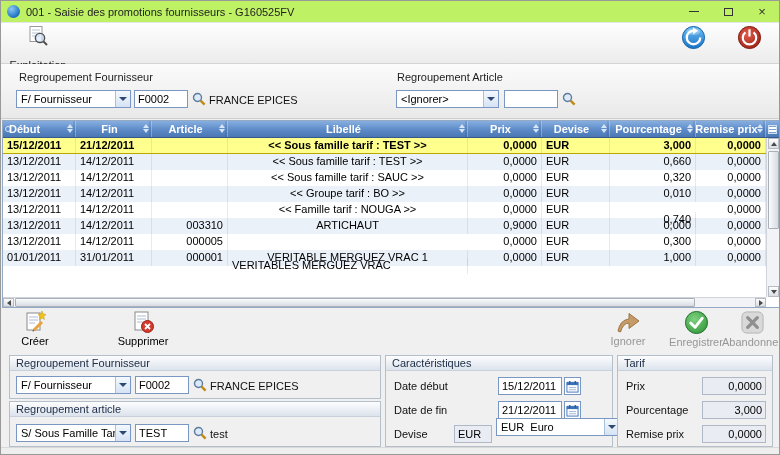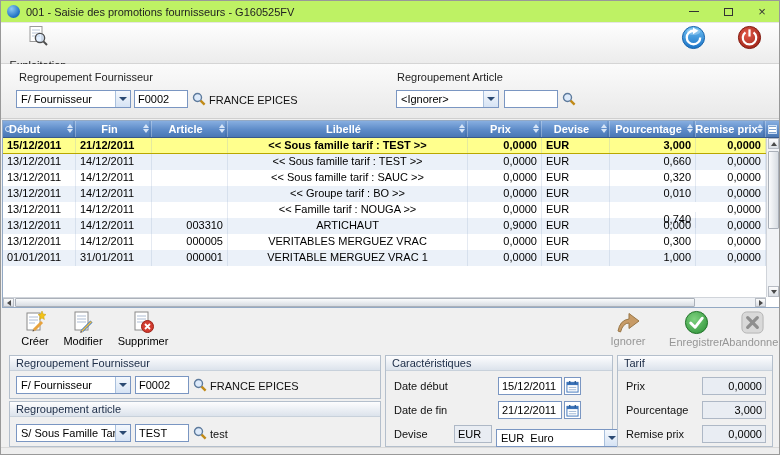--- a/index.html
+++ b/index.html
@@ -311,21 +311,21 @@
           <div class="grid-cell" style="width: 240px; text-align: center;">ARTICHAUT</div>
           <div class="grid-cell" style="width: 74px; text-align: right;">0,9000</div>
           <div class="grid-cell" style="width: 68px; text-align: left;">EUR</div>
           <div class="grid-cell" style="width: 86px; text-align: right;">0,000</div>
           <div class="grid-cell" style="width: 70px; text-align: right;">0,0000</div>
         </div>
         <div class="grid-row">
           <div class="grid-cell" style="width: 73px; text-align: left;">13/12/2011</div>
           <div class="grid-cell" style="width: 76px; text-align: left;">14/12/2011</div>
           <div class="grid-cell" style="width: 76px; text-align: right;">000005</div>
-          <div class="grid-cell" style="width: 240px; text-align: center;">VERITABLES MERGUEZ VRAC</div>
+          <div class="grid-cell" style="width: 240px; text-align: left; margin-top: 24px;">VERITABLES MERGUEZ VRAC</div>
           <div class="grid-cell" style="width: 74px; text-align: right;">0,0000</div>
           <div class="grid-cell" style="width: 68px; text-align: left;">EUR</div>
           <div class="grid-cell" style="width: 86px; text-align: right;">0,300</div>
           <div class="grid-cell" style="width: 70px; text-align: right;">0,0000</div>
         </div>
         <div class="grid-row alt">
           <div class="grid-cell" style="width: 73px; text-align: left;">01/01/2011</div>
           <div class="grid-cell" style="width: 76px; text-align: left;">31/01/2011</div>
           <div class="grid-cell" style="width: 76px; text-align: right;">000001</div>
           <div class="grid-cell" style="width: 240px; text-align: center;">VERITABLE MERGUEZ VRAC 1</div>
@@ -360,32 +360,20 @@
       <svg width="24" height="24" viewBox="0 0 24 24">
         <rect x="4" y="3" width="13" height="17" fill="#fff" stroke="#8a8a8a"></rect>
         <line x1="6" y1="7" x2="15" y2="7" stroke="#aebdd4"></line>
           <line x1="6" y1="10" x2="15" y2="10" stroke="#aebdd4"></line>
         <line x1="6" y1="13" x2="12" y2="13" stroke="#aebdd4"></line>
         <polygon points="19,1 20.2,4 23,4.5 20.8,6.5 21.4,9.5 19,8 16.6,9.5 17.2,6.5 15,4.5 17.8,4" fill="#f2c218" stroke="#c79a10" stroke-width=".5"></polygon>
         <line x1="11" y1="20" x2="19" y2="12" stroke="#e8a33d" stroke-width="3"></line>
         <polygon points="9.5,21.5 11.5,21 10,19.5" fill="#5a4632"></polygon>
       </svg>
       <span>Créer</span>
-    </div>
-    <div class="act-btn" style="left:56px;width:52px">
-      <svg width="24" height="24" viewBox="0 0 24 24">
-        <rect x="4" y="2" width="13" height="18" fill="#fff" stroke="#8a8a8a"></rect>
-        <line x1="6" y1="6" x2="15" y2="6" stroke="#aebdd4"></line>
-          <line x1="6" y1="9" x2="15" y2="9" stroke="#aebdd4"></line>
-        <line x1="6" y1="12" x2="15" y2="12" stroke="#aebdd4"></line>
-        <line x1="11" y1="21" x2="20.5" y2="11.5" stroke="#3a77c2" stroke-width="3"></line>
-        <line x1="11" y1="21" x2="20.5" y2="11.5" stroke="#f5c040" stroke-width="1.4"></line>
-        <polygon points="9.2,22.8 11.6,22.3 9.8,20.5" fill="#5a4632"></polygon>
-      </svg>
-      <span>Modifier</span>
     </div>
     <div class="act-btn" style="left:112px;width:60px">
       <svg width="24" height="24" viewBox="0 0 24 24">
         <rect x="4" y="2" width="13" height="18" fill="#fff" stroke="#8a8a8a"></rect>
         <line x1="6" y1="6" x2="15" y2="6" stroke="#aebdd4"></line>
           <line x1="6" y1="9" x2="15" y2="9" stroke="#aebdd4"></line>
         <line x1="6" y1="12" x2="15" y2="12" stroke="#aebdd4"></line>
         <circle cx="16.5" cy="16.5" r="6" fill="#d23b2f" stroke="#9c2318"></circle>
         <path d="M14 14 L19 19 M19 14 L14 19" stroke="#fff" stroke-width="1.8"></path>
       </svg>
@@ -474,21 +462,21 @@
         <rect x="1" y="2.5" width="12" height="10.5" fill="#fff" stroke="#3a72b8"></rect>
         <rect x="1" y="2.5" width="12" height="3" fill="#3a72b8"></rect>
         <line x1="4" y1="1" x2="4" y2="4" stroke="#2a5a94" stroke-width="1.4"></line>
         <line x1="10" y1="1" x2="10" y2="4" stroke="#2a5a94" stroke-width="1.4"></line>
         <line x1="3" y1="8" x2="11" y2="8" stroke="#9ab4d4"></line>
           <line x1="3" y1="10.5" x2="11" y2="10.5" stroke="#9ab4d4"></line>
       </svg>
     </span>
     <span class="inline-label" style="left:8px;top:72px">Devise</span>
     <input class="txt ro" style="left: 68px; top: 69px; width: 38px; text-align: left;" value="EUR">
-    <div class="combo" style="left:110px;top:73px;width:124px">
+    <div class="combo" style="left:110px;top:62px;width:124px">
       <span class="combo-text">EUR  Euro</span>
       <span class="combo-arrow">
           <i class="tri-dn"></i>
         </span>
     </div>
   </div>
 
   <div class="groupbox" style="left:616px;top:354px;width:156px;height:92px">
     <div class="gb-header">Tarif</div>
     <span class="inline-label" style="left:8px;top:24px">Prix</span>

